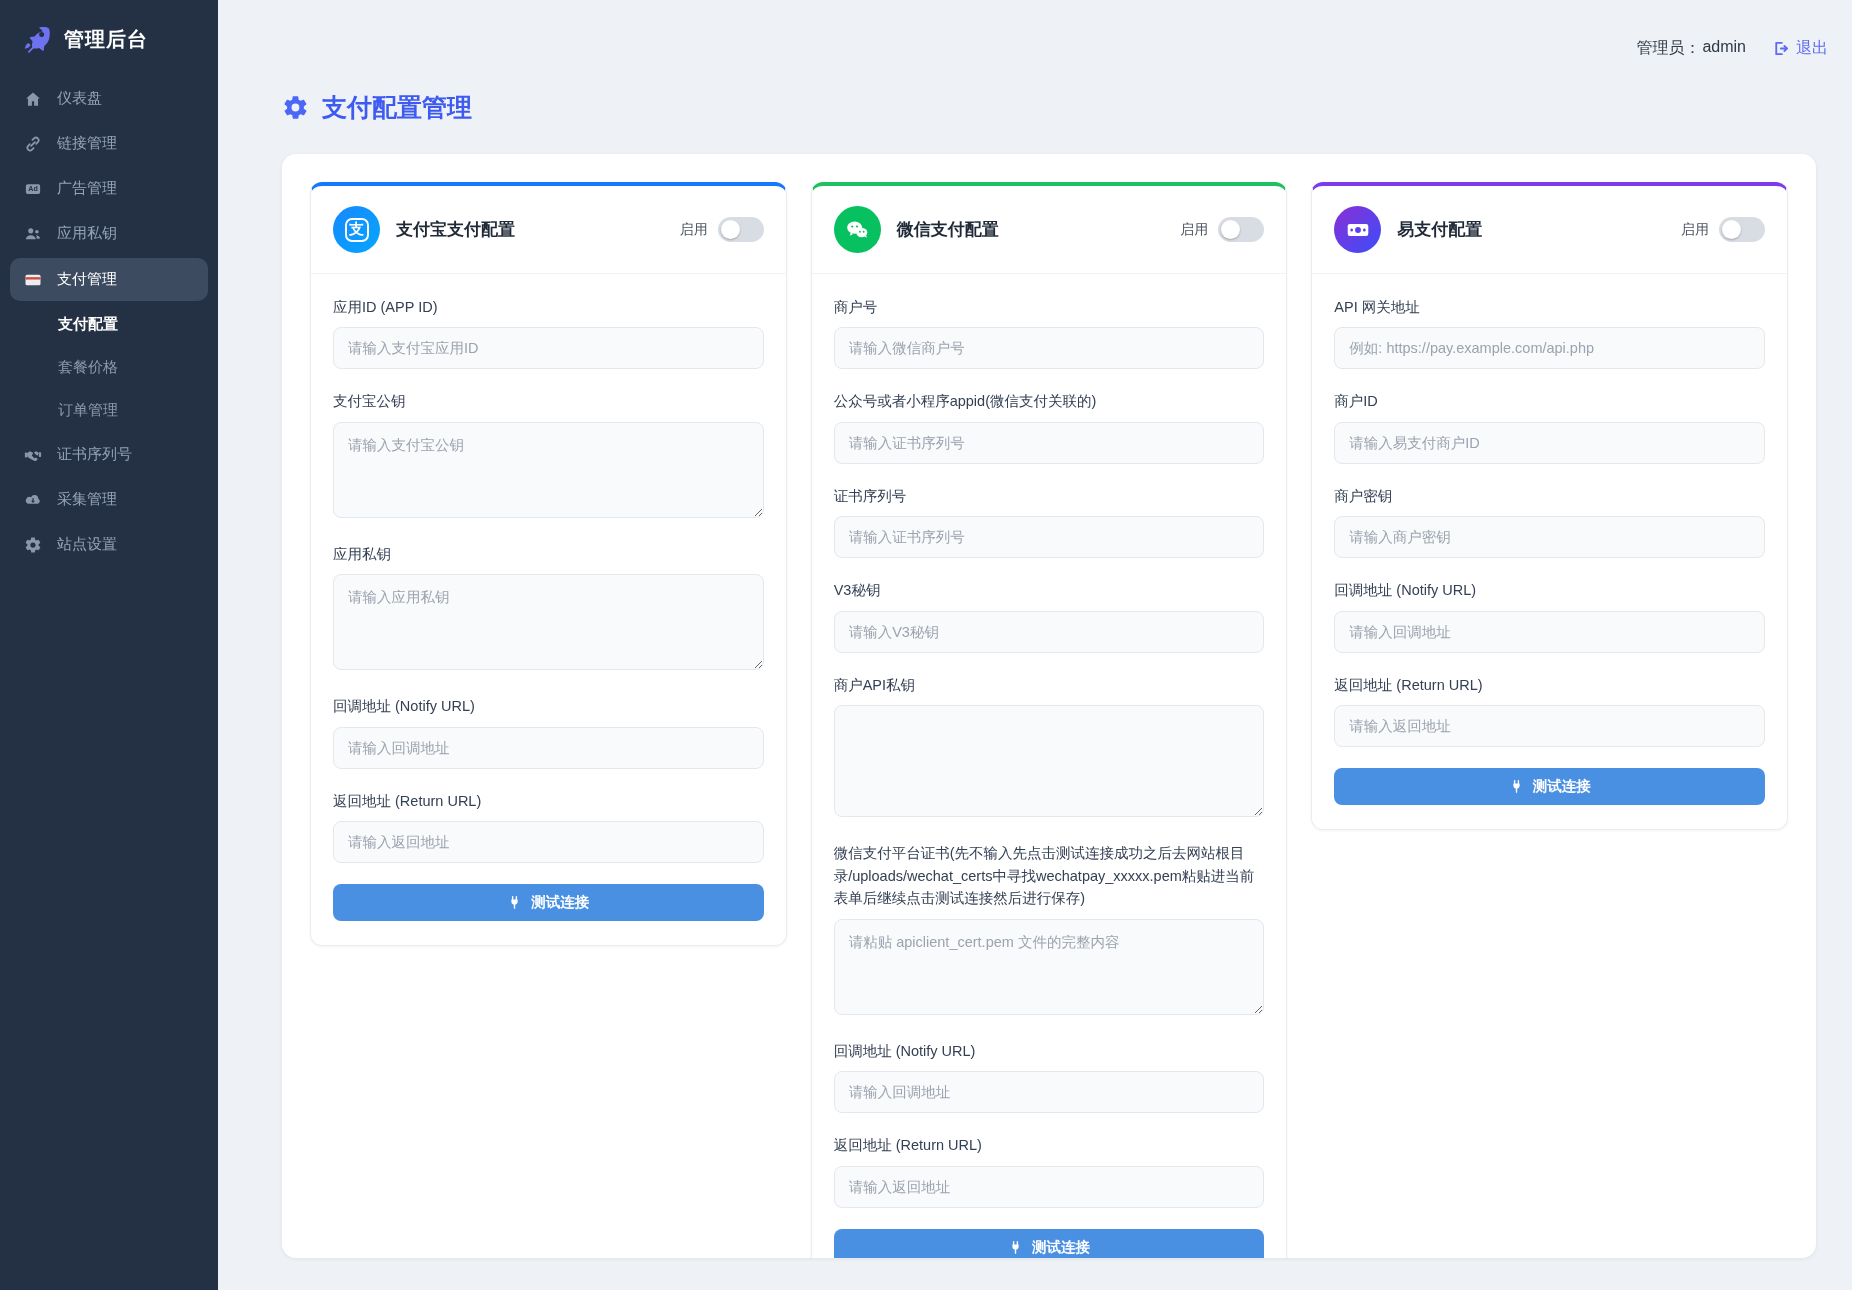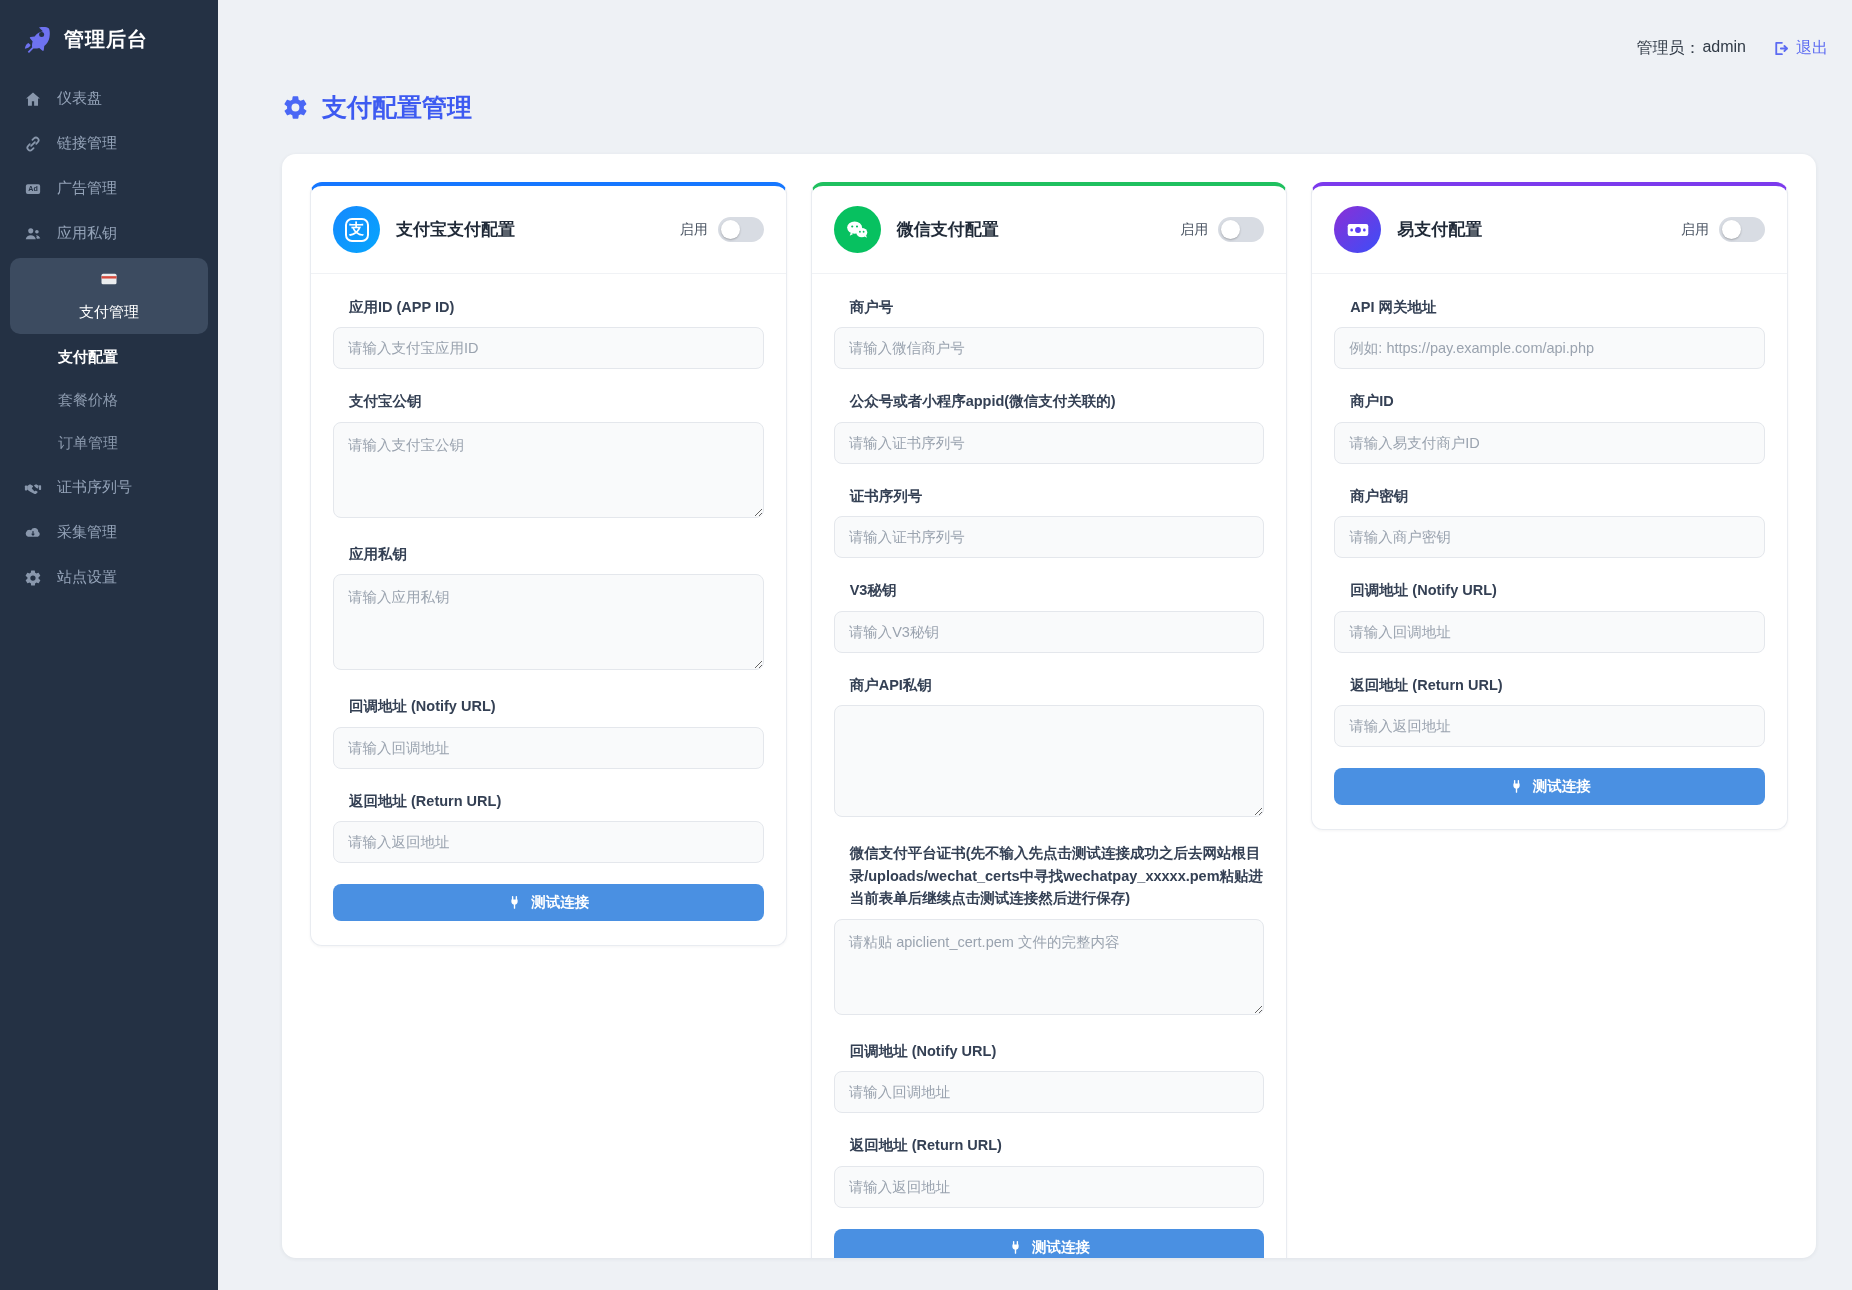--- a/index.html
+++ b/index.html
@@ -24,21 +24,21 @@
   .brand .brand-text { color: #fff; font-size: 20px; font-weight: bold; letter-spacing: 1px; }
 
   .nav-item {
     display: flex; align-items: center; gap: 15px;
     padding: 13px 24px; font-size: 15px; color: #94a3b8;
     cursor: pointer; white-space: nowrap;
   }
   .nav-item .nav-icon { width: 18px; height: 18px; display: inline-flex; flex: 0 0 18px; opacity: .9; }
   .nav-item.active {
     margin: 2px 10px; padding: 12px 14px;
-    background: #3c4b60; border-radius: 10px; color: #ffffff; flex-direction: column;
+    background: #3c4b60; border-radius: 10px; color: #ffffff;
   }
   .nav-sub {
     padding: 12px 24px 12px 58px; font-size: 15px; color: #8b99ad; cursor: pointer;
   }
   .nav-sub.active { color: #ffffff; font-weight: bold; }
 
   
   .main { flex: 1; height: 100%; overflow: hidden; }
   .topbar {
     display: flex; justify-content: flex-end; align-items: center; gap: 26px;
@@ -101,22 +101,22 @@
     position: relative; cursor: pointer; flex: 0 0 46px;
   }
   .toggle .knob {
     position: absolute; left: 3px; top: 3px; width: 19px; height: 19px;
     border-radius: 50%; background: #fff; box-shadow: 0 1px 2px rgba(0,0,0,.25);
   }
 
   .card-body { padding: 22px 22px 24px; }
   .field { margin-bottom: 21px; }
   .field-label {
-    font-size: 14.5px; color: #344054; font-weight: bold;
-    margin-bottom: 9px; line-height: 1.55; margin-left: 16px;
+    font-size: 14.5px; color: #344054; font-weight: normal;
+    margin-bottom: 9px; line-height: 1.55;
   }
   .field input[type="text"], .field textarea {
     width: 100%; background: #f9fafb; border: 1px solid #e4e7ec; border-radius: 8px;
     padding: 12px 14px; font-size: 14.5px; color: #333;
     font-family: "Liberation Sans", sans-serif; outline: none;
   }
   .field textarea { resize: vertical; min-height: 96px; line-height: 1.5; }
   .field input::placeholder, .field textarea::placeholder { color: #9aa3af; }
 
   .test-btn {

